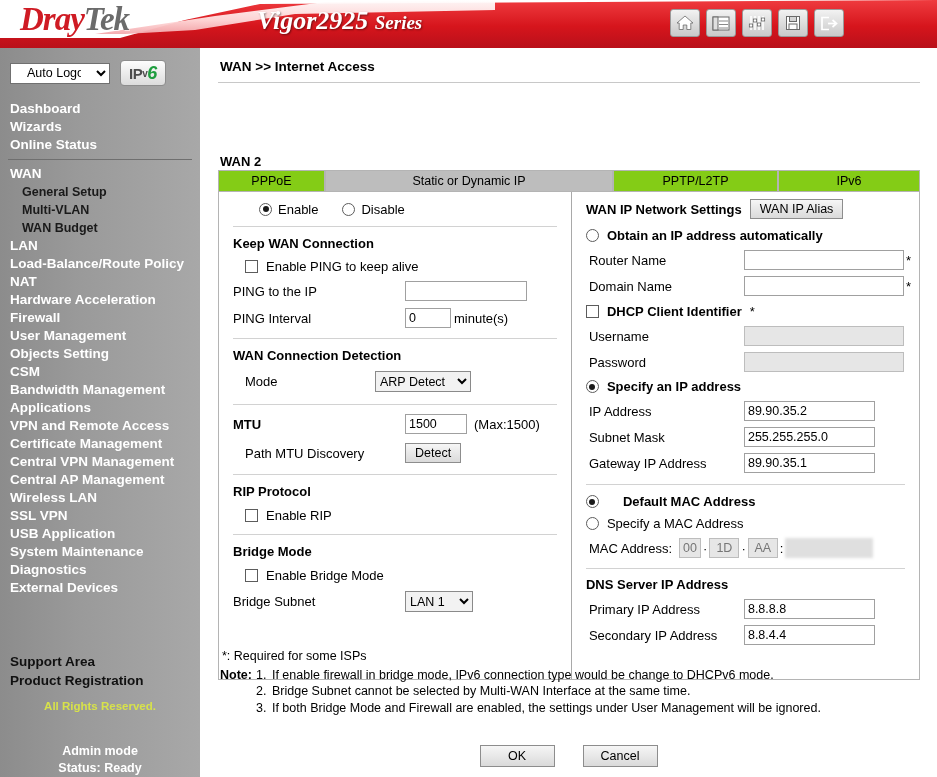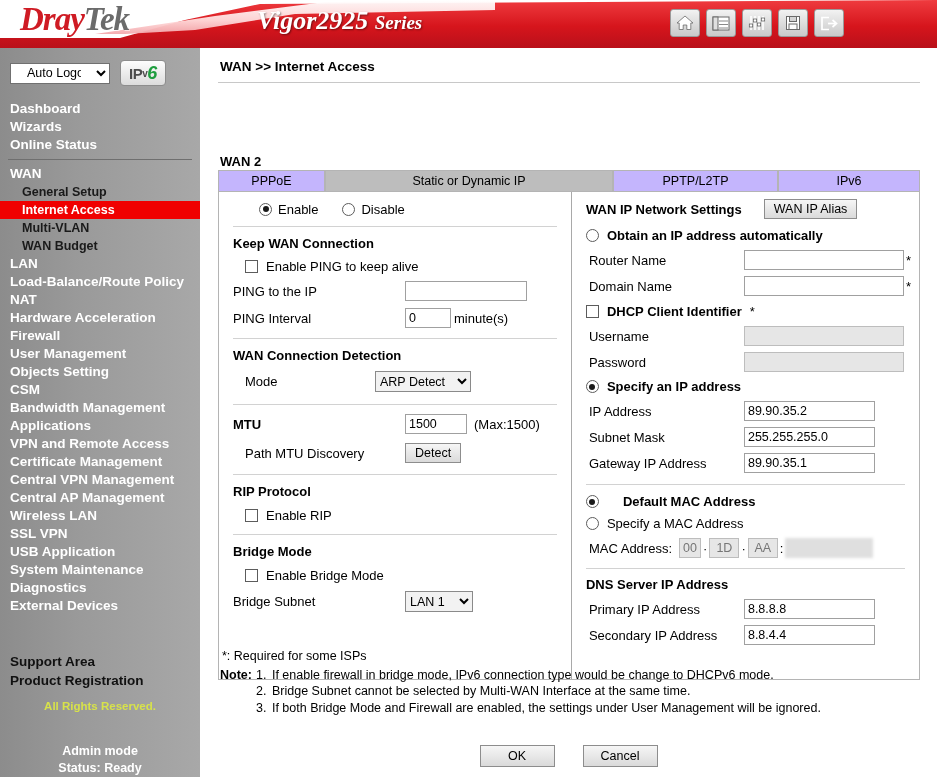--- a/index.html
+++ b/index.html
@@ -118,21 +118,21 @@
   #bc-rule {
     position:absolute; left:18px; top:34px; width:702px; height:1px; background:#c8c8c8;
   }
   #wan-label {
     position:absolute; left:20px; top:106px; font-size:13px; font-weight:bold;
   }
 
   
   #tabs { position:absolute; left:18px; top:122px; width:702px; height:21px; display:flex; }
   .tab {
-    height:21px; background:#c4b5fd; border:1px solid #b4b4b4;
+    height:21px; background:#84cc16; border:1px solid #b4b4b4;
     border-bottom:none; margin-right:0;
     display:flex; align-items:center; justify-content:center;
     font-size:12.5px; color:#000; cursor:pointer;
   }
   .tab.active { background:#bdbdbd; font-weight:normal; }
   #tab-pppoe { width:107px; }
   #tab-static { width:288px; }
   #tab-pptp { width:165px; }
   #tab-ipv6 { width:142px; }
 
@@ -257,21 +257,20 @@
         <span class="six">6</span>
       </div>
   </div>
   <div id="nav">
       <div class="nav-item">Dashboard</div>
       <div class="nav-item">Wizards</div>
       <div class="nav-item">Online Status</div>
       <div class="nav-sep"></div>
       <div class="nav-item">WAN</div>
       <div class="nav-item sub">General Setup</div>
-      <div class="nav-item active">Internet Access</div>
       <div class="nav-item sub">Multi-VLAN</div>
       <div class="nav-item sub">WAN Budget</div>
       <div class="nav-item">LAN</div>
       <div class="nav-item">Load-Balance/Route Policy</div>
       <div class="nav-item">NAT</div>
       <div class="nav-item">Hardware Acceleration</div>
       <div class="nav-item">Firewall</div>
       <div class="nav-item">User Management</div>
       <div class="nav-item">Objects Setting</div>
       <div class="nav-item">CSM</div>
@@ -382,21 +381,21 @@
           <label class="lbl" style="width:172px;">Bridge Subnet</label>
           <select class="sel" style="width:68px;"><option>LAN 1</option><option>LAN 2</option><option>LAN 3</option><option>LAN 4</option></select>
         </div>
       </div>
     </div>
 
     <div id="panel-div"></div>
 
     <div id="panel-right">
 
-      <div class="row" style="height:34px; gap:22px;">
+      <div class="row" style="height:34px; gap:8px;">
         <div class="sec-title">WAN IP Network Settings</div>
         <button class="btn">WAN IP Alias</button>
       </div>
 
       <div class="row" style="margin-top:2px; gap:8px;">
         <span class="rb"></span>
         <label class="lbl" style="font-weight:bold;">Obtain an IP address automatically</label>
       </div>
 
       <div class="row" style="margin-top:7px;">

